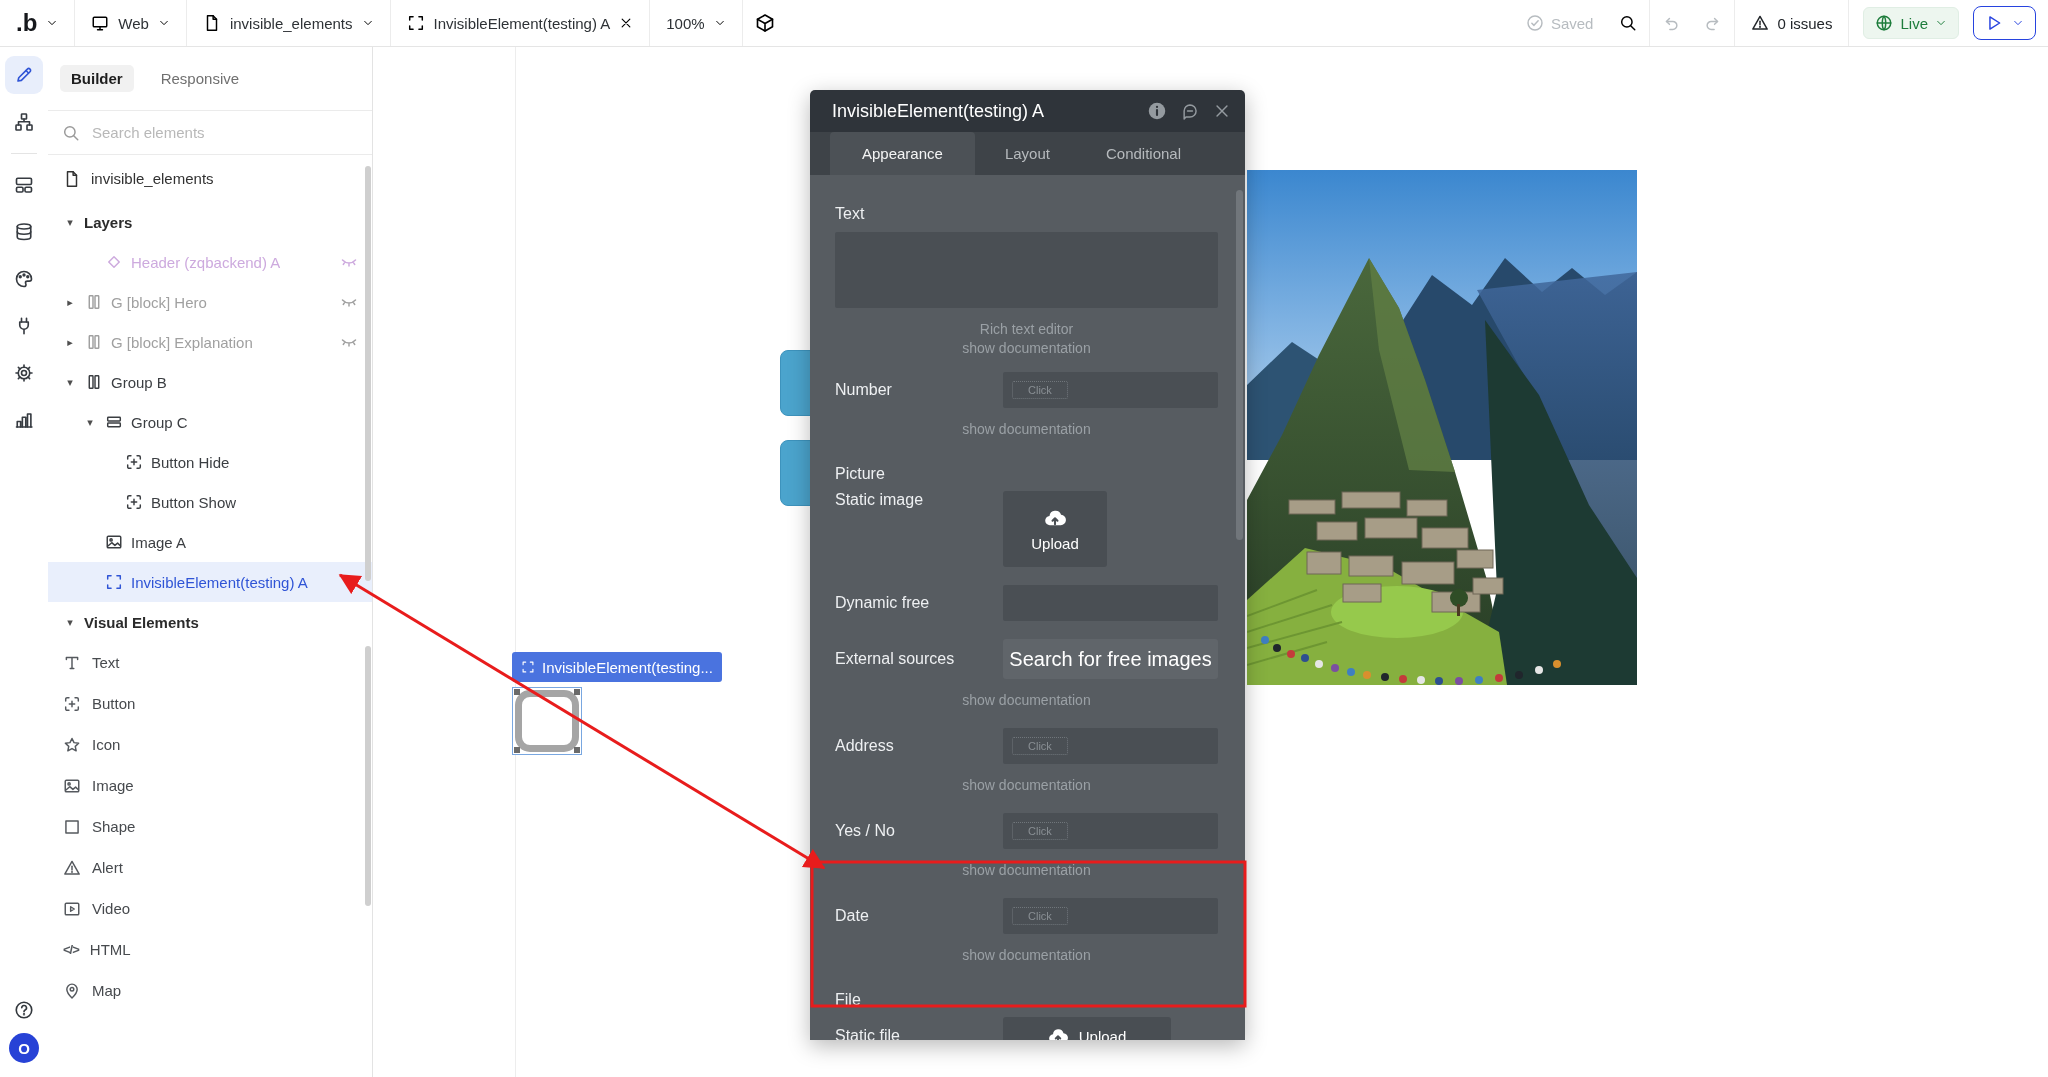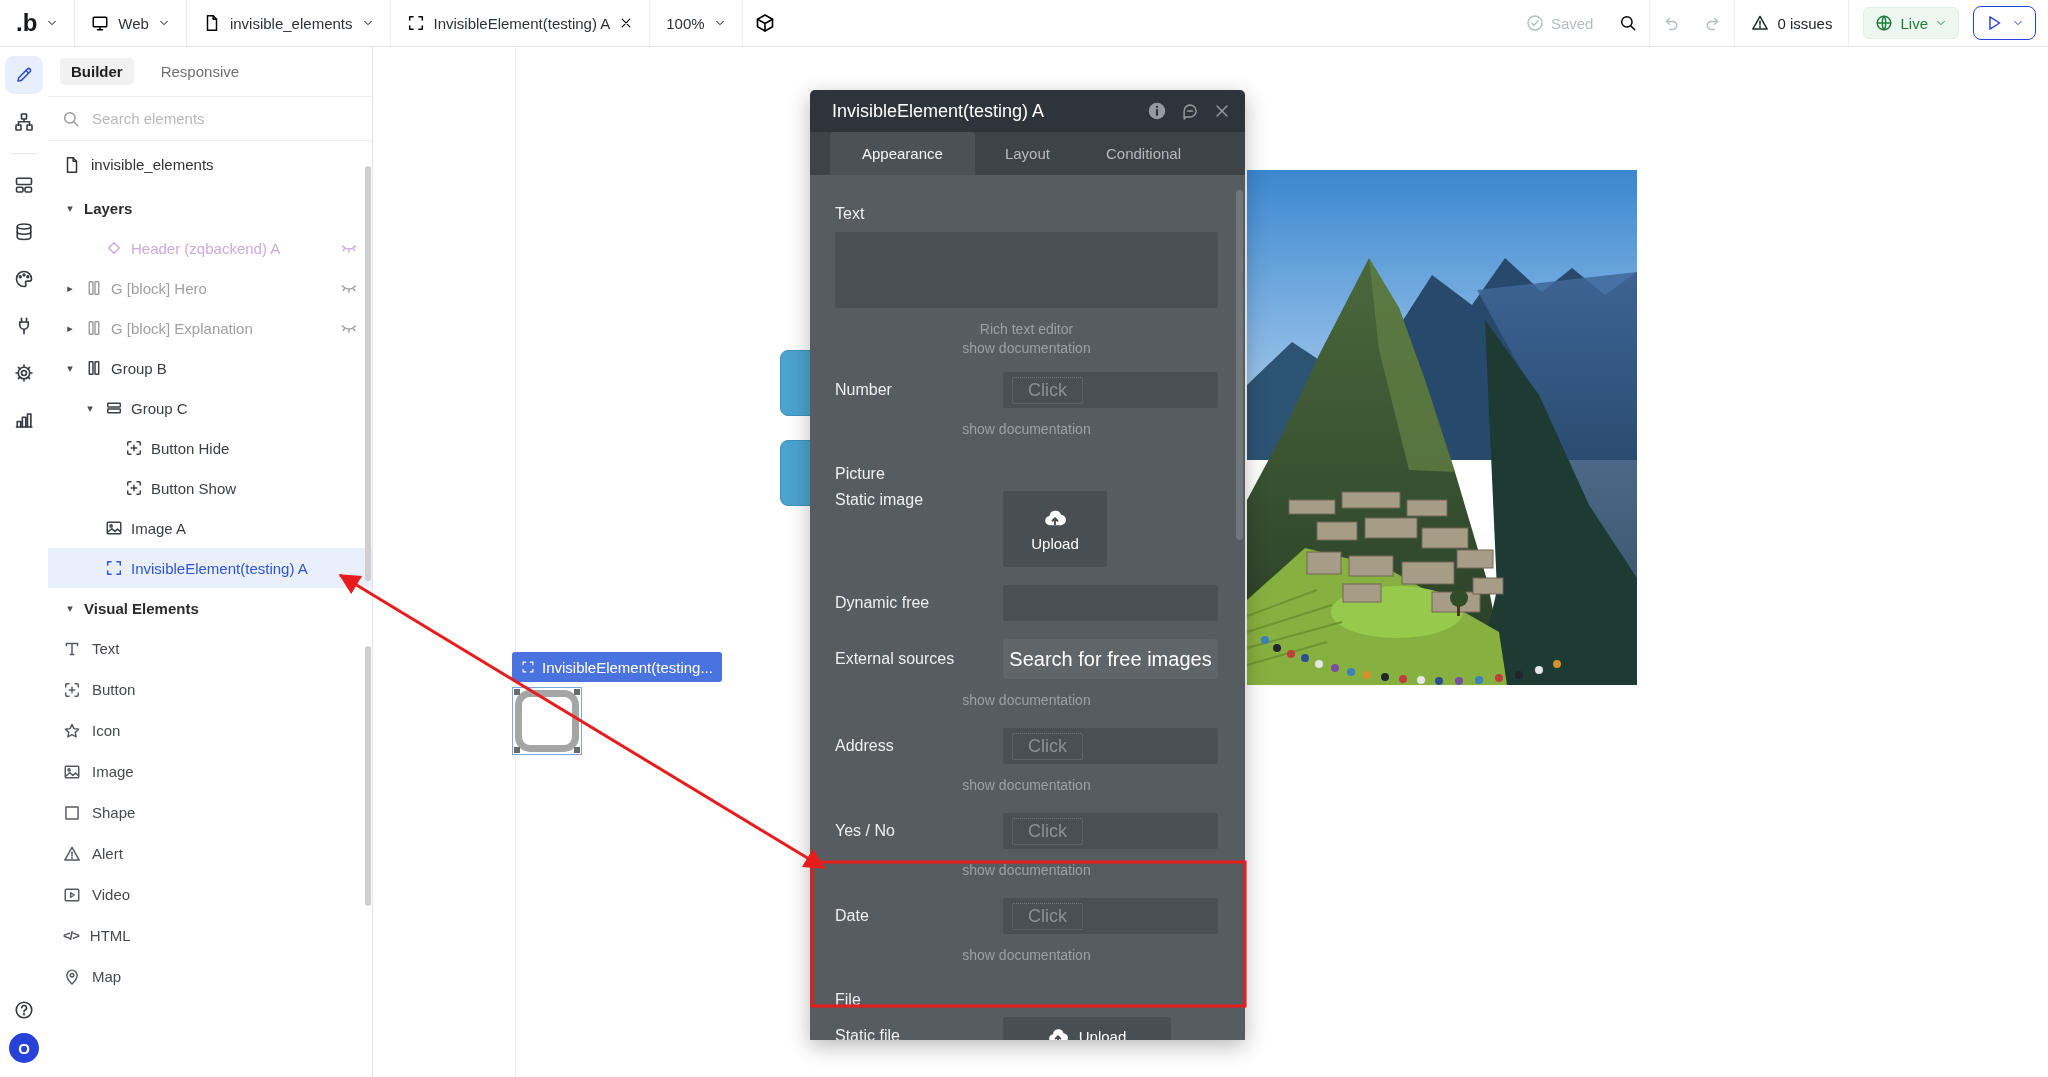--- a/index.html
+++ b/index.html
@@ -24,21 +24,21 @@
   .rail{position:absolute;left:0;top:46px;bottom:0;width:48px;background:#fff;border-right:1px solid #efefef;display:flex;flex-direction:column;align-items:center;padding-top:10px;z-index:15;}
   .rail-btn{width:38px;height:38px;border-radius:9px;display:flex;align-items:center;justify-content:center;color:#363b41;margin-bottom:9px;cursor:pointer;}
   .rail-btn.active{background:#e8eefb;color:#2f54d6;}
   .rail-div{width:26px;height:1px;background:#e4e4e4;margin:3px 0 12px 0;}
   .rail-bottom{margin-top:auto;display:flex;flex-direction:column;align-items:center;gap:13px;padding-bottom:14px;}
   .avatar{width:30px;height:30px;border-radius:50%;background:#2742d6;color:#fff;font-size:15px;font-weight:bold;display:flex;align-items:center;justify-content:center;cursor:pointer;}
   .help-btn{color:#33383d;cursor:pointer;display:flex;}
 
   
   .sidebar{position:absolute;left:48px;top:46px;bottom:0;width:324px;background:#fff;border-right:1px solid #e3e3e3;z-index:15;overflow:hidden;}
-  .panel-tabs{height:42px;display:flex;align-items:center;gap:16px;padding:4px 12px;border-bottom:1px solid #ebebeb;}
+  .panel-tabs{height:42px;display:flex;align-items:center;gap:16px;padding:11px 12px;border-bottom:1px solid #ebebeb;}
   .ptab{font-size:15px;color:#707070;padding:5px 11px;border-radius:5px;cursor:pointer;}
   .ptab.active{background:#f1f1f1;color:#1e1e1e;font-weight:bold;}
   .search-row{height:43px;display:flex;align-items:center;gap:10px;padding:0 14px;border-bottom:1px solid #ebebeb;color:#9a9a9a;}
   .search-row.assets{border-top:1px solid #ebebeb;}
   .search-row input{border:none;outline:none;font-size:15px;flex:1;color:#333;font-family:inherit;background:transparent;}
   .search-row input::placeholder{color:#b8b8b8;}
   .page-row{height:47px;display:flex;align-items:center;gap:10px;padding:0 15px;font-size:15px;color:#323232;cursor:pointer;}
   .tree-head{height:40px;display:flex;align-items:center;gap:7px;padding:0 15px;font-size:15px;font-weight:600;color:#2b2b2b;cursor:pointer;}
   .chev{width:14px;font-size:11px;color:#4e4e4e;flex:0 0 14px;text-align:center;}
   .tree-row{height:40px;display:flex;align-items:center;gap:8px;padding-right:14px;font-size:15px;color:#3b3e42;cursor:pointer;}
@@ -66,21 +66,21 @@
   .dlg-title-icons{margin-left:auto;display:flex;align-items:center;gap:14px;color:#949a9f;}
   .dlg-tabs{height:43px;background:#3e4348;display:flex;align-items:flex-end;padding:0 20px;gap:4px;flex:0 0 43px;}
   .dtab{font-size:15px;color:#b6babd;height:43px;display:flex;align-items:center;justify-content:center;padding:0 26px;cursor:pointer;}
   .dtab.active{background:#4c5156;color:#f4f5f5;border-radius:4px 4px 0 0;padding:0 32px;}
   .dlg-body{background:#575c61;flex:1;padding:2px 27px 0 25px;position:relative;overflow:hidden;}
   .dsec{color:#eef0f2;font-size:16px;margin-top:26px;}
   .drow{display:flex;align-items:center;margin-top:18px;}
   .drow.top{align-items:flex-start;}
   .dlabel{flex:0 0 168px;color:#eef0f2;font-size:16px;}
   .dinput{width:215px;height:36px;background:#4a4f54;border-radius:2px;display:flex;align-items:center;padding:0 9px;box-sizing:border-box;cursor:text;}
-  .click-chip{border:1px dotted #70767b;color:#898f94;font-size:18px;padding:2px 15px;border-radius:2px;}
+  .click-chip{border:1px dotted #70767b;color:#898f94;font-size:11px;padding:2px 15px;border-radius:2px;}
   .dtextarea{width:100%;height:76px;background:#4a4f54;border-radius:2px;margin-top:9px;cursor:text;}
   .dlinks{text-align:center;color:#9aa0a5;font-size:14px;line-height:19px;margin-top:12px;}
   .dlink{cursor:pointer;}
   .tile{width:104px;height:76px;background:#494e53;border-radius:3px;display:flex;flex-direction:column;align-items:center;justify-content:center;gap:6px;color:#fff;font-size:15px;cursor:pointer;}
   .upl-row{width:168px;height:38px;background:#494e53;border-radius:3px;display:flex;align-items:center;justify-content:center;gap:11px;color:#fff;font-size:15px;cursor:pointer;}
   .wide-btn{width:215px;height:40px;background:#60656a;border-radius:3px;color:#fff;font-size:20px;display:flex;align-items:center;justify-content:center;cursor:pointer;}
   .dlg-thumb{position:absolute;right:2px;top:100px;height:350px;width:7px;border-radius:4px;background:#71767b;}
 
   
   .annot{position:absolute;left:0;top:0;width:2048px;height:1077px;z-index:50;pointer-events:none;}

